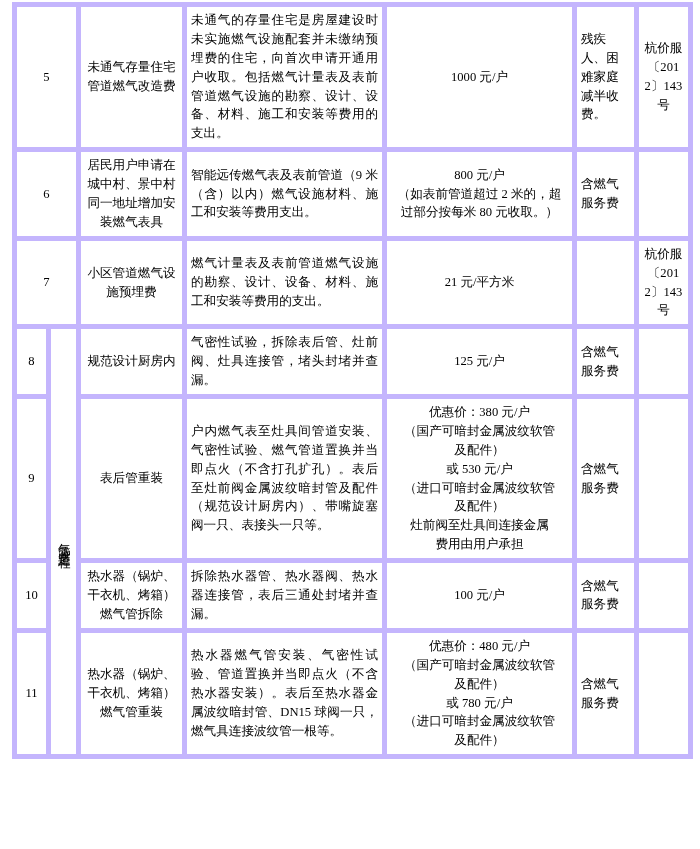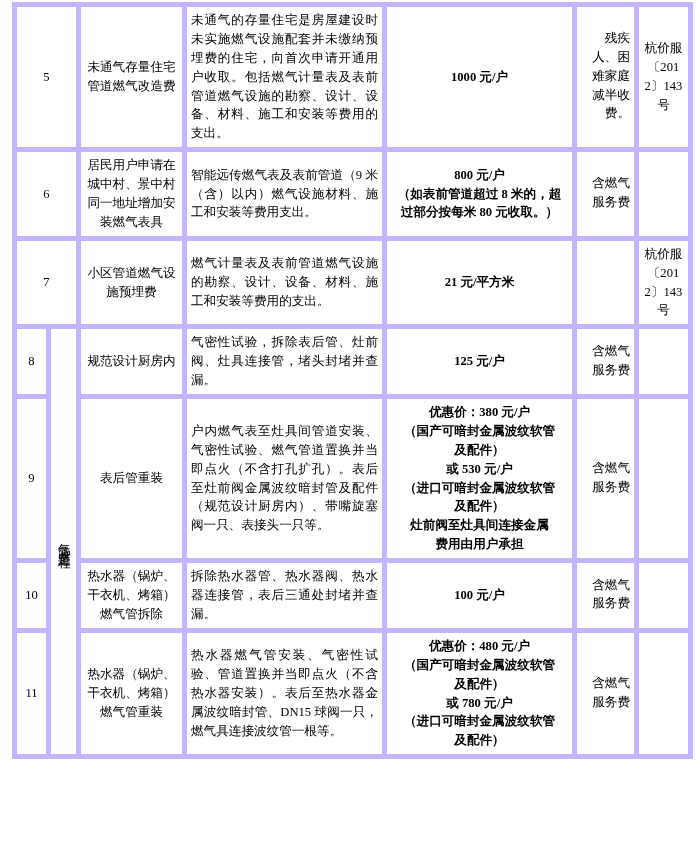--- a/index.html
+++ b/index.html
@@ -32,22 +32,22 @@
     vertical-align: middle;
     padding: 4px 4px;
     font-size: 12.6px;
     line-height: 1.5;
     word-break: break-all;
   }
   .col-no      { width: 34px;  text-align: center; }
   .col-group   { width: 30px;  text-align: center; }
   .col-item    { width: 106px; text-align: center; }
   .col-desc    { width: 200px; text-align: left; }
-  .col-price   { width: 190px; text-align: center; font-weight: bold; }
-  .col-remark  { width: 62px;  text-align: right; font-family: Liberation Mono, monospace; }
+  .col-price   { width: 190px; text-align: center; }
+  .col-remark  { width: 62px;  text-align: left; }
   .col-basis   { width: 54px;  text-align: center; }
 
   .vert-group {
     writing-mode: vertical-rl;
     text-orientation: upright;
     letter-spacing: 3px;
     margin: 0 auto;
     display: block;
     line-height: 1.1;
     font-size: 12.6px;
@@ -91,21 +91,21 @@
       </tr>
 
       <tr>
         <td class="col-no" colspan="2">6</td>
         <td class="col-item">居民用户申请在城中村、景中村同一地址增加安装燃气表具</td>
         <td class="col-desc">
             <span class="desc-text">智能远传燃气表及表前管道（9 米（含）以内）燃气设施材料、施工和安装等费用支出。</span>
           </td>
         <td class="col-price">
           <span class="price-text">800 元/户</span>
-          <span class="price-text">（如表前管道超过 8 米的，超</span>
+          <span class="price-text">（如表前管道超过 2 米的，超</span>
           <span class="price-text">过部分按每米 80 元收取。）</span>
         </td>
         <td class="col-remark">含燃气服务费</td>
         <td class="col-basis"></td>
       </tr>
 
       <tr>
         <td class="col-no" colspan="2">7</td>
         <td class="col-item">小区管道燃气设施预埋费</td>
         <td class="col-desc">

